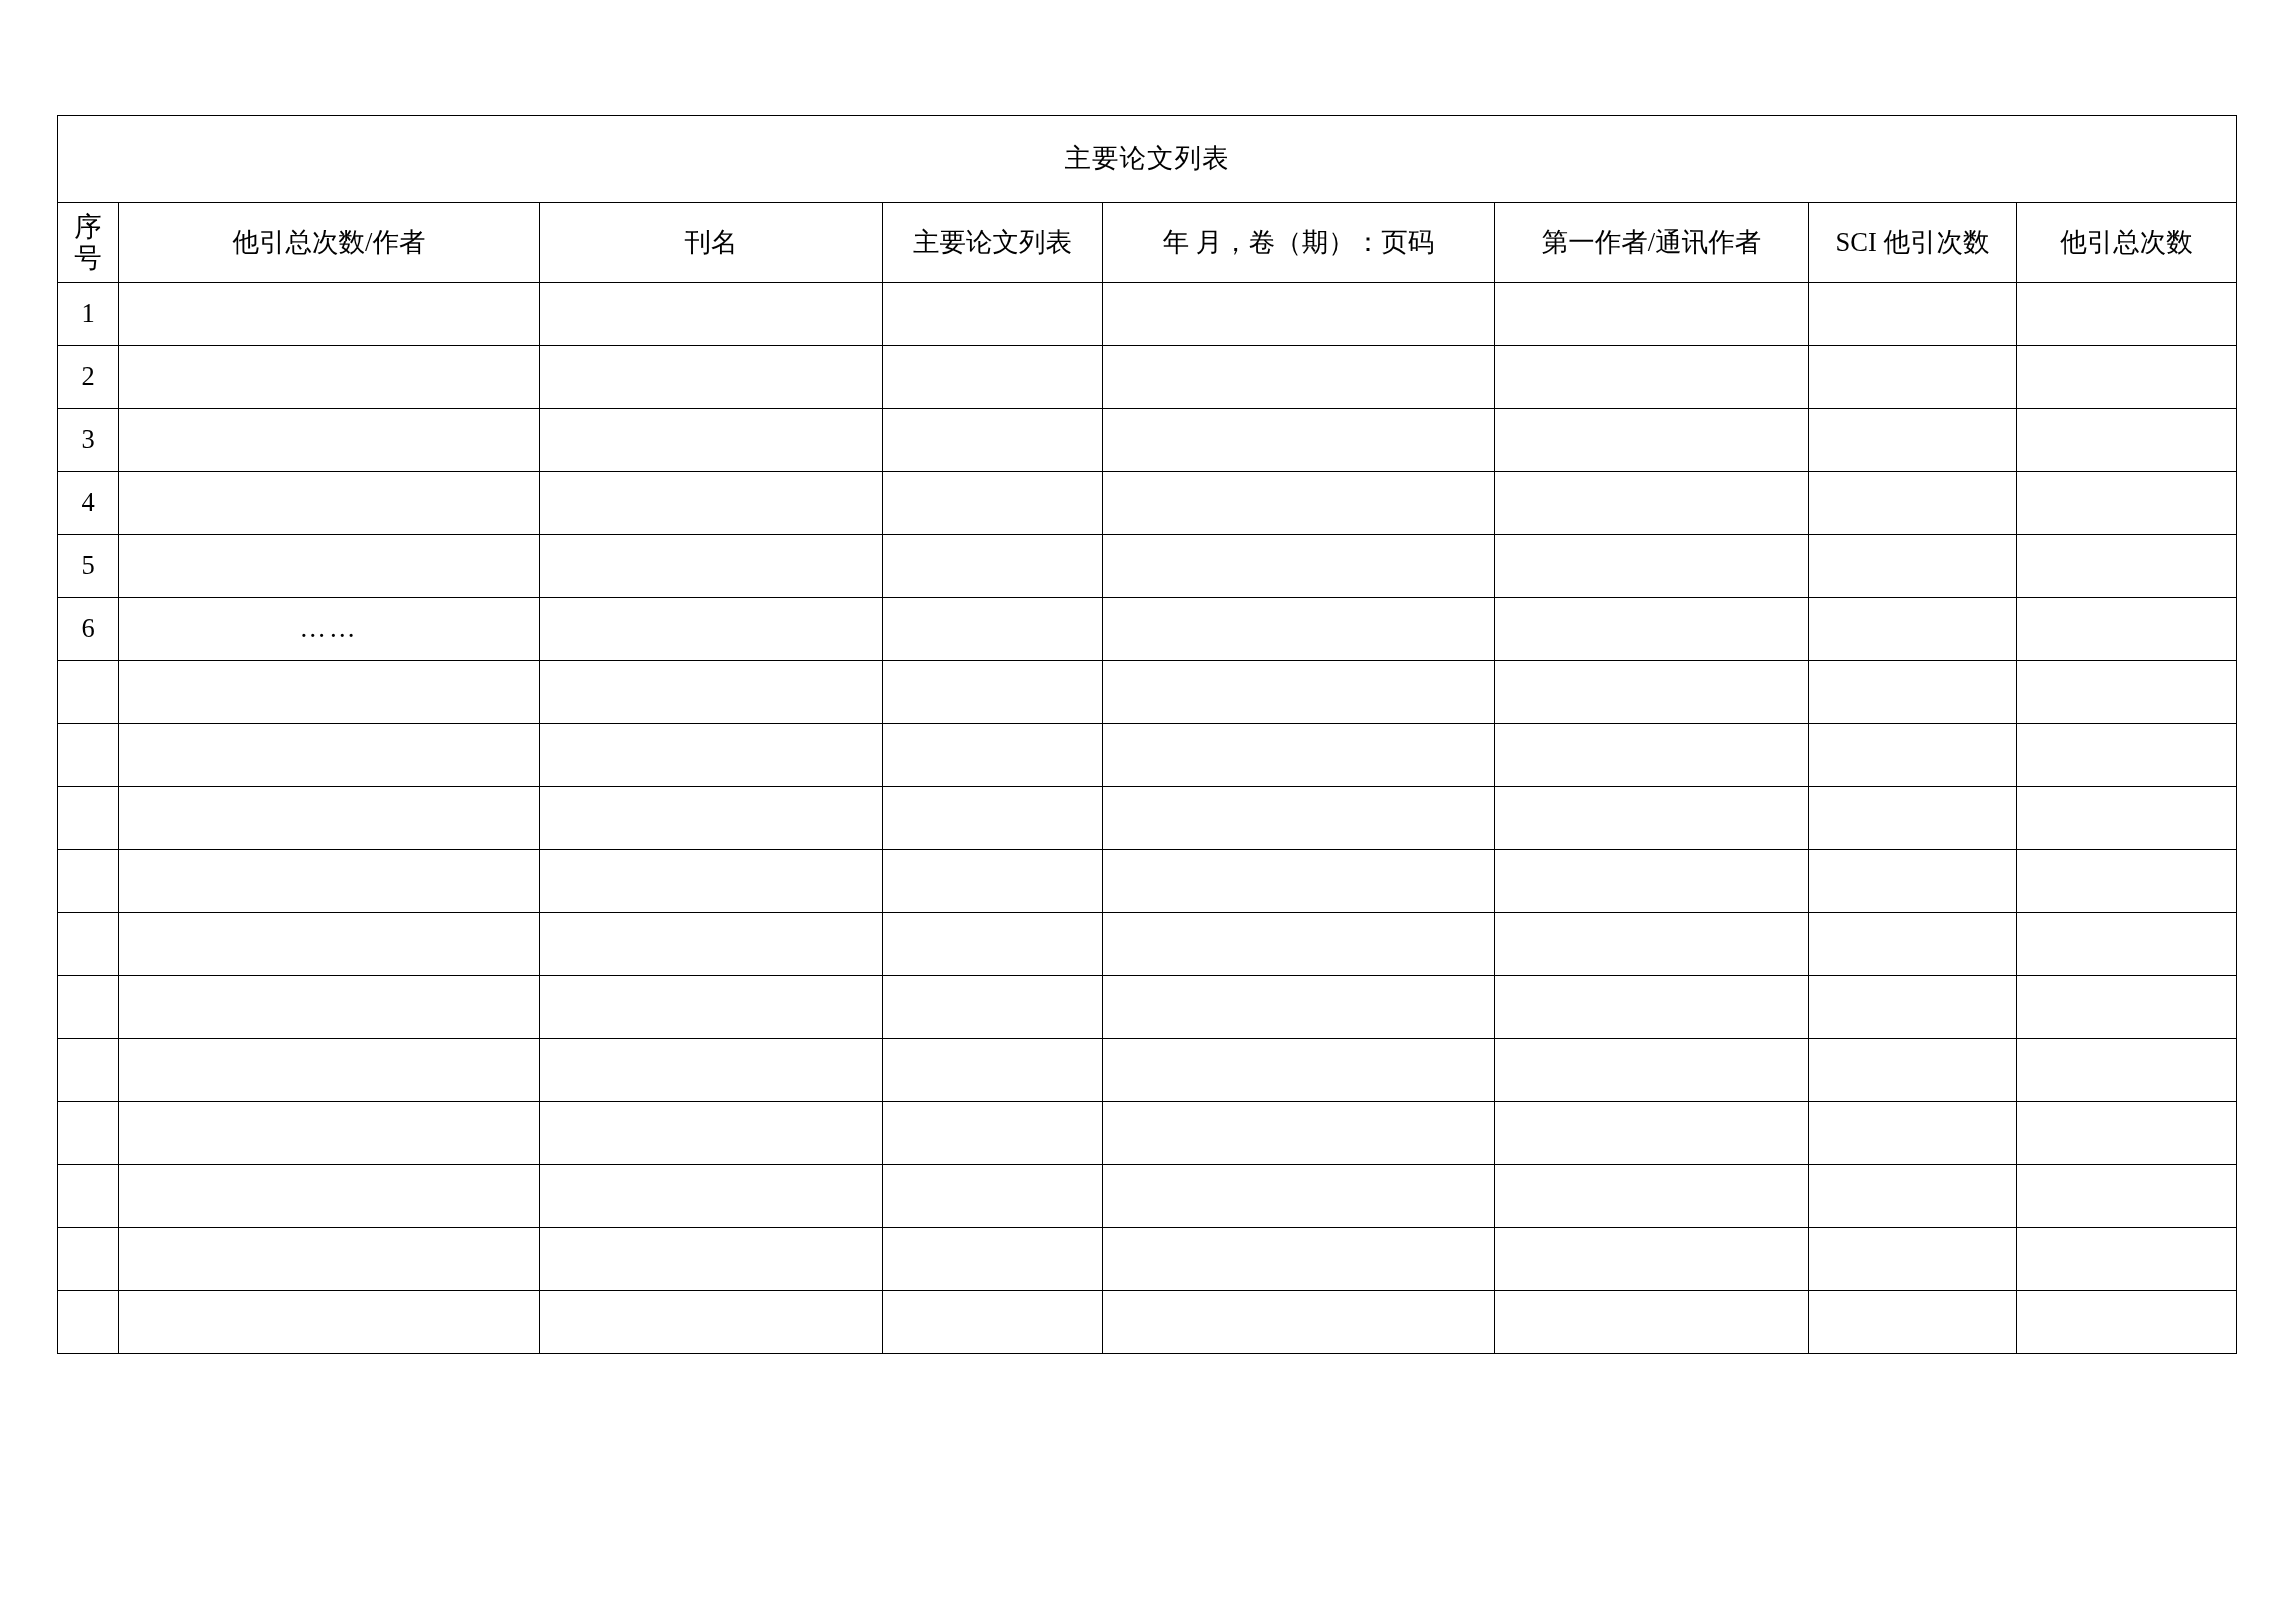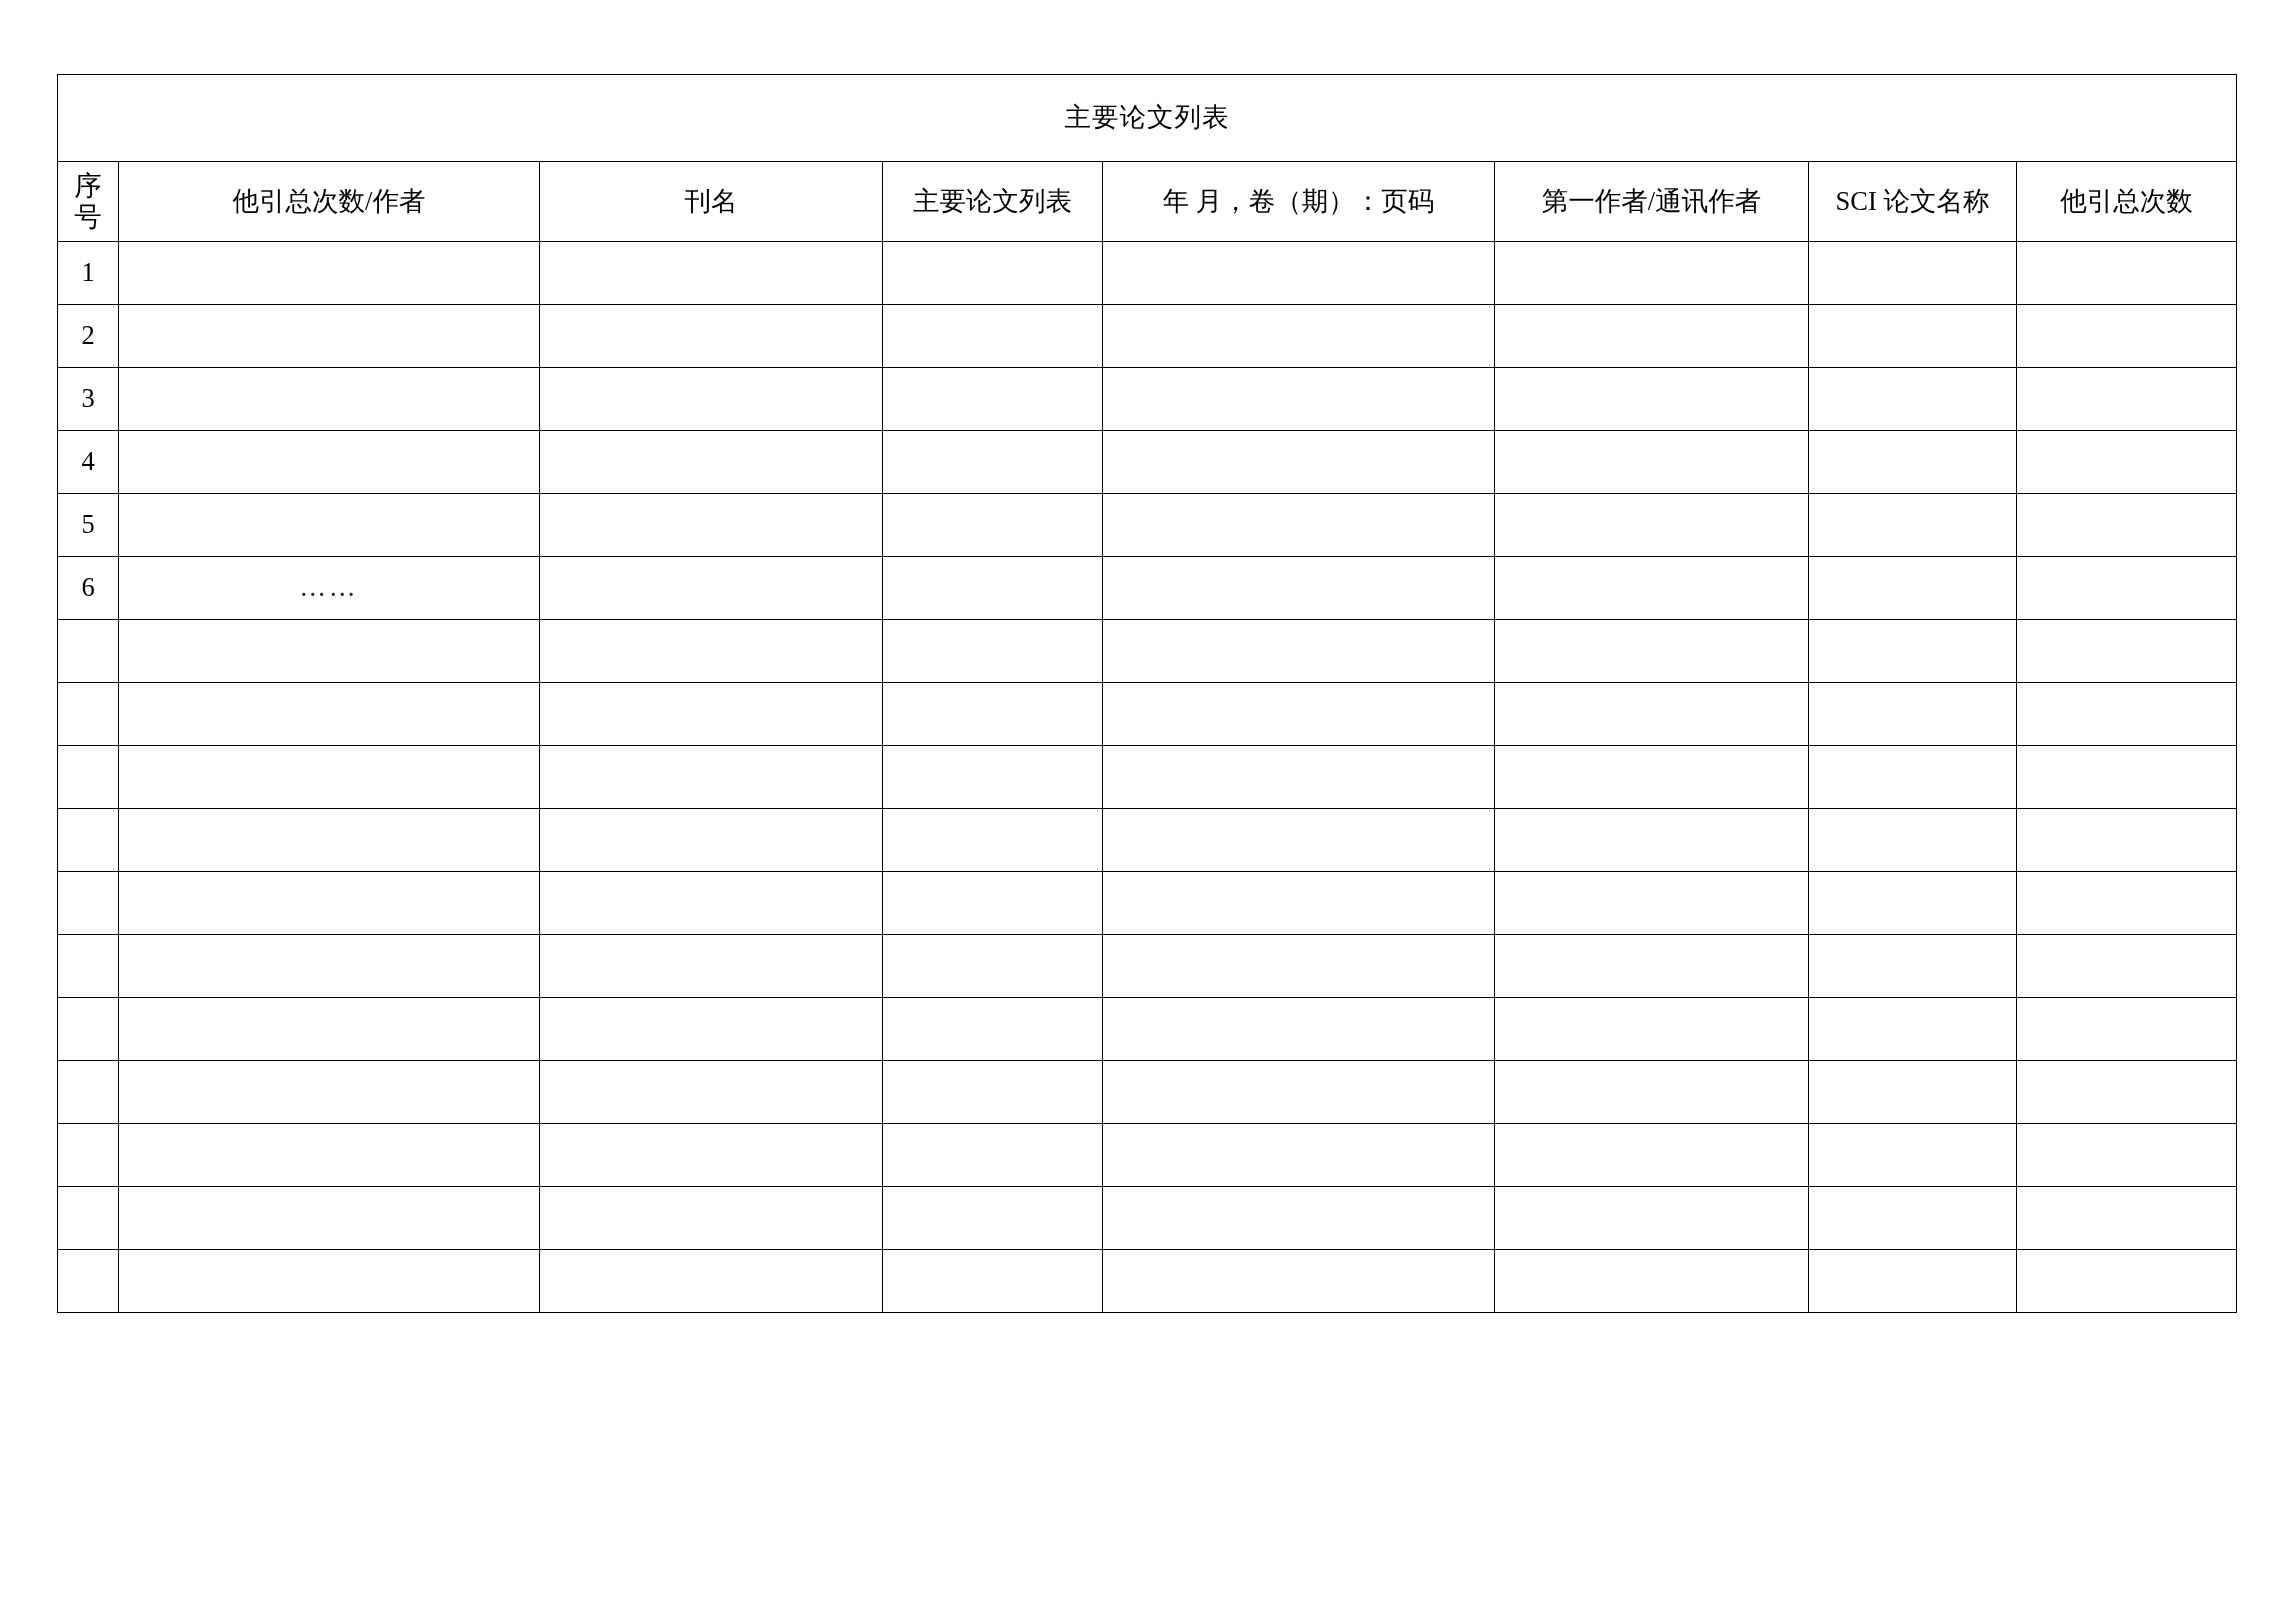--- a/index.html
+++ b/index.html
@@ -12,21 +12,21 @@
     height: 1621px;
     font-family: "Liberation Serif", "DejaVu Serif", serif;
     color: #000000;
     overflow: hidden;
   }
   .page {
     position: relative;
     width: 2293px;
     height: 1621px;
     box-sizing: border-box;
-    padding: 74px 57px 0 57px;
+    padding: 115px 57px 0 57px;
   }
   table.doc-table {
     border-collapse: collapse;
     table-layout: fixed;
     width: 2178px;
     margin: 0 auto;
   }
   table.doc-table td,
   table.doc-table th {
     border: 1px solid #000000;
@@ -103,21 +103,21 @@
       <tr>
         <th class="head-cell vert">
           <span>序</span>
           <span>号</span>
         </th>
         <th class="head-cell">他引总次数/作者</th>
         <th class="head-cell">刊名</th>
         <th class="head-cell">主要论文列表</th>
         <th class="head-cell">年  月，卷（期）：页码</th>
         <th class="head-cell">第一作者/通讯作者</th>
-        <th class="head-cell">SCI 论文名称</th>
+        <th class="head-cell">SCI 他引次数</th>
         <th class="head-cell">他引总次数</th>
       </tr>
 
       <tr class="body-row">
         <td class="idx-cell">1</td>
         <td></td>
         <td></td>
         <td></td>
         <td></td>
         <td></td>

